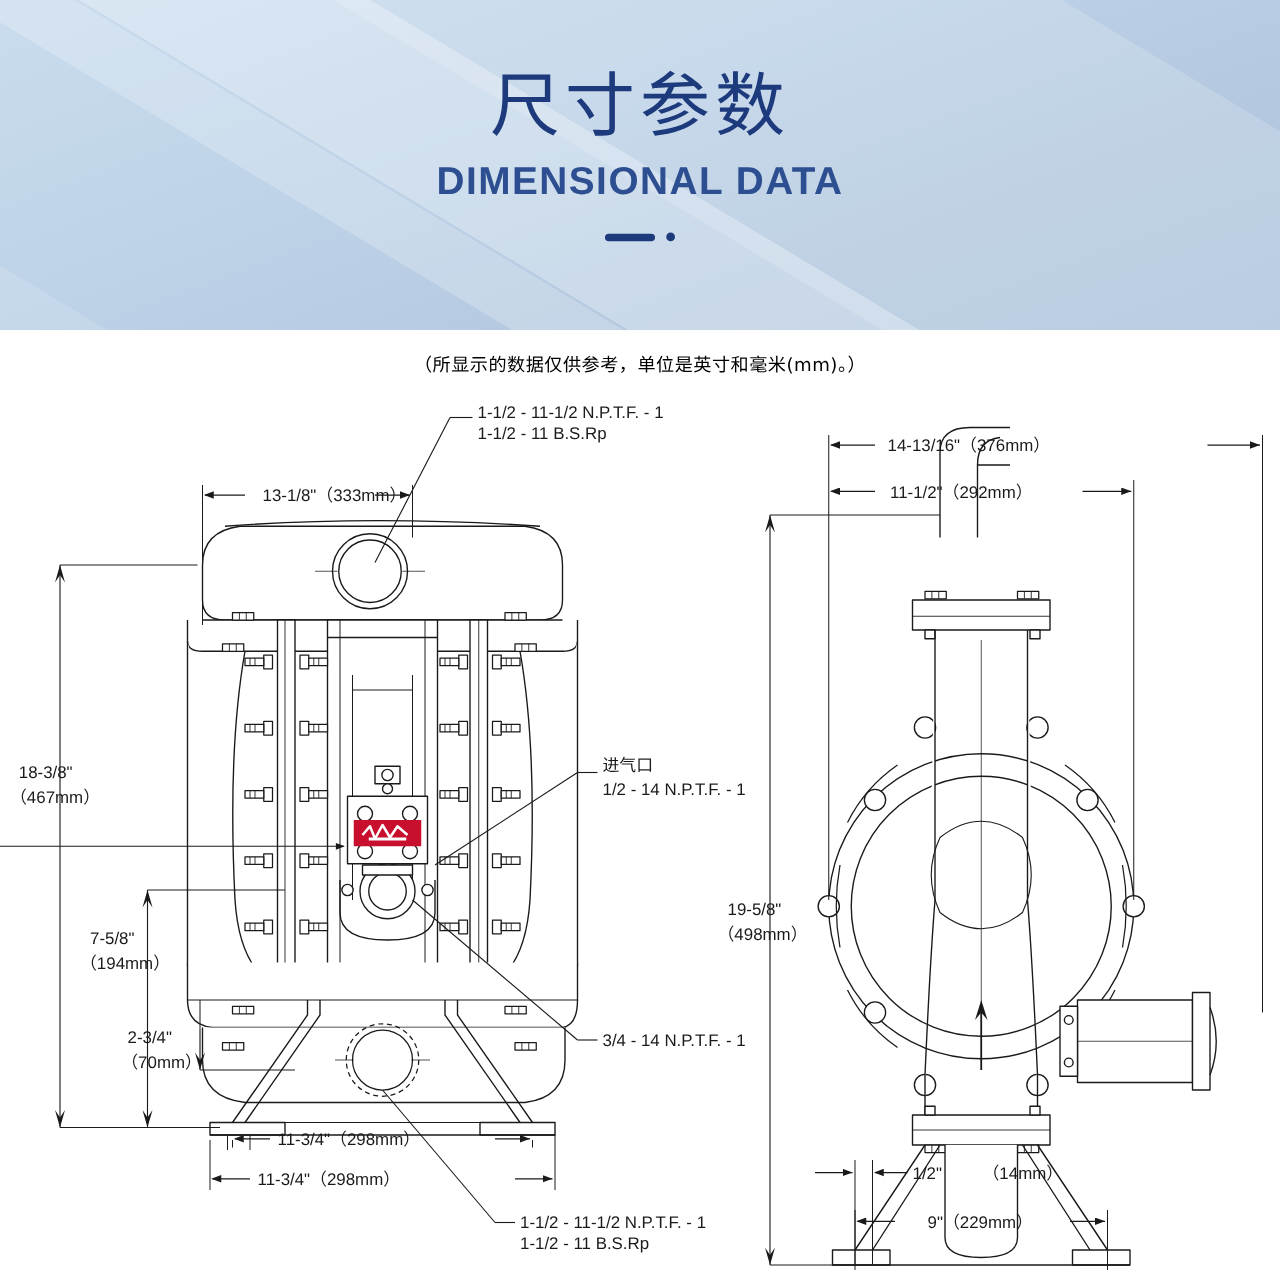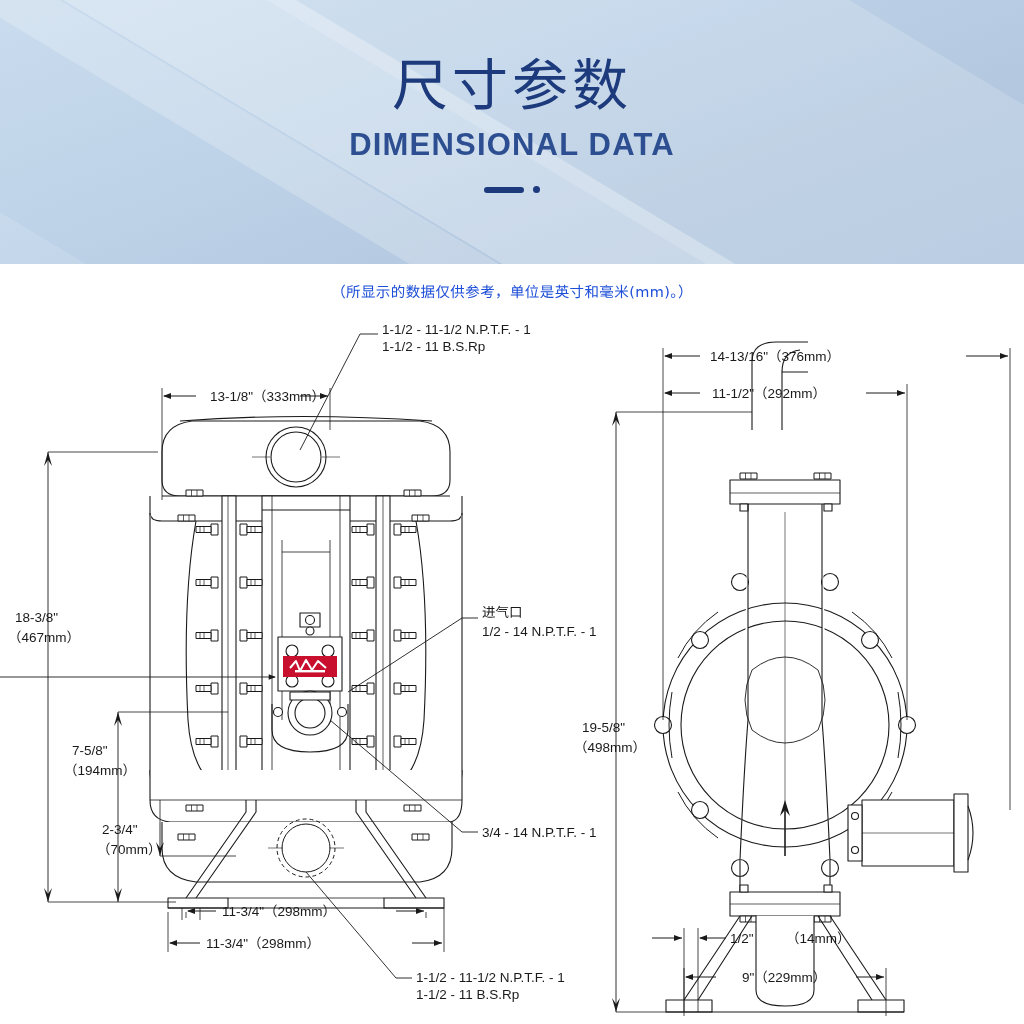--- a/index.html
+++ b/index.html
@@ -45,21 +45,21 @@
     font-size:31px;line-height:38px;letter-spacing:1.2px;
     color:#2d4f91;font-weight:700;
   }
   .rule{margin-top:22px;display:flex;justify-content:center;align-items:center;gap:9px;}
   .rule .bar{width:40px;height:6px;border-radius:3px;background:#1d3a7c;}
   .rule .dot{width:7px;height:7px;border-radius:50%;background:#1d3a7c;}
 
   
   .note{
     position:absolute;left:0;top:280px;width:1024px;text-align:center;
-    font-size:14.5px;color:#1d4ed8;letter-spacing:.4px;
+    font-size:14.5px;color:#000000;letter-spacing:.4px;
     font-family:"DejaVu Sans","Liberation Sans",sans-serif;
   }
 
   
   .drawing{position:absolute;left:0;top:300px;width:1024px;height:724px;}
   .drawing svg{display:block;}
 
   text{font-family:"Liberation Sans","DejaVu Sans",sans-serif;fill:#1a1a1a;}
   .dim{font-size:13.5px;}
   .cn{font-family:"DejaVu Sans","Liberation Sans",sans-serif;font-size:13.5px;}

